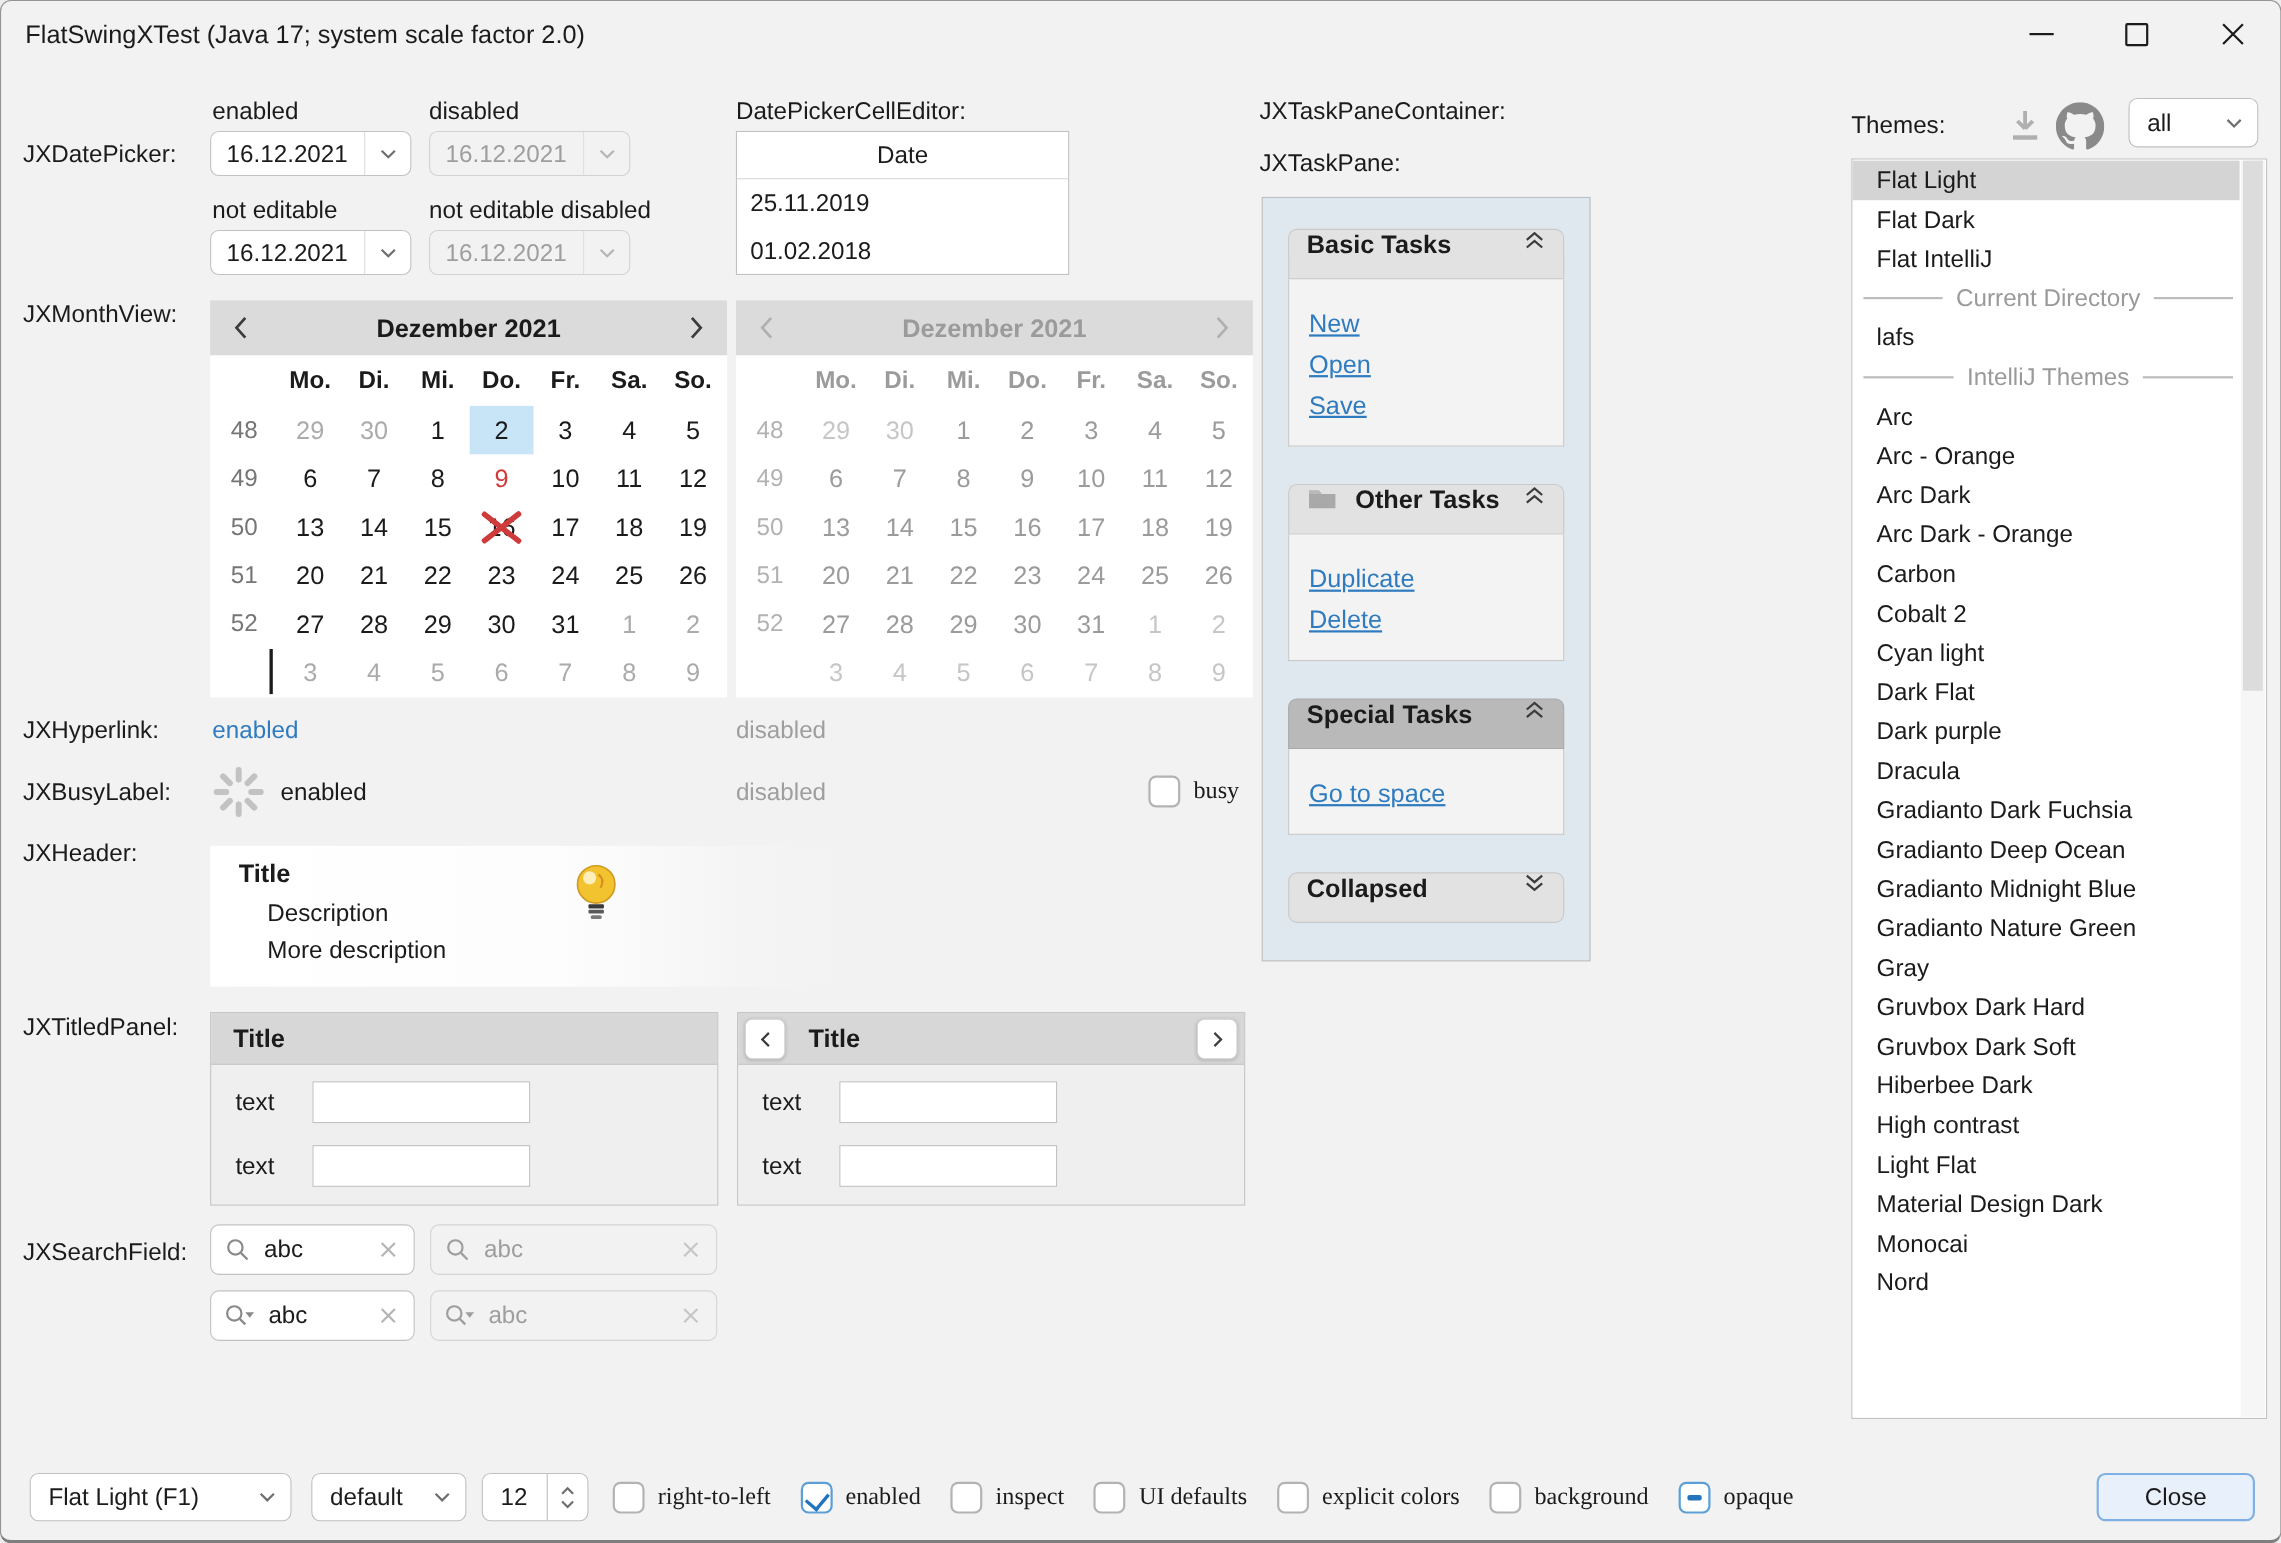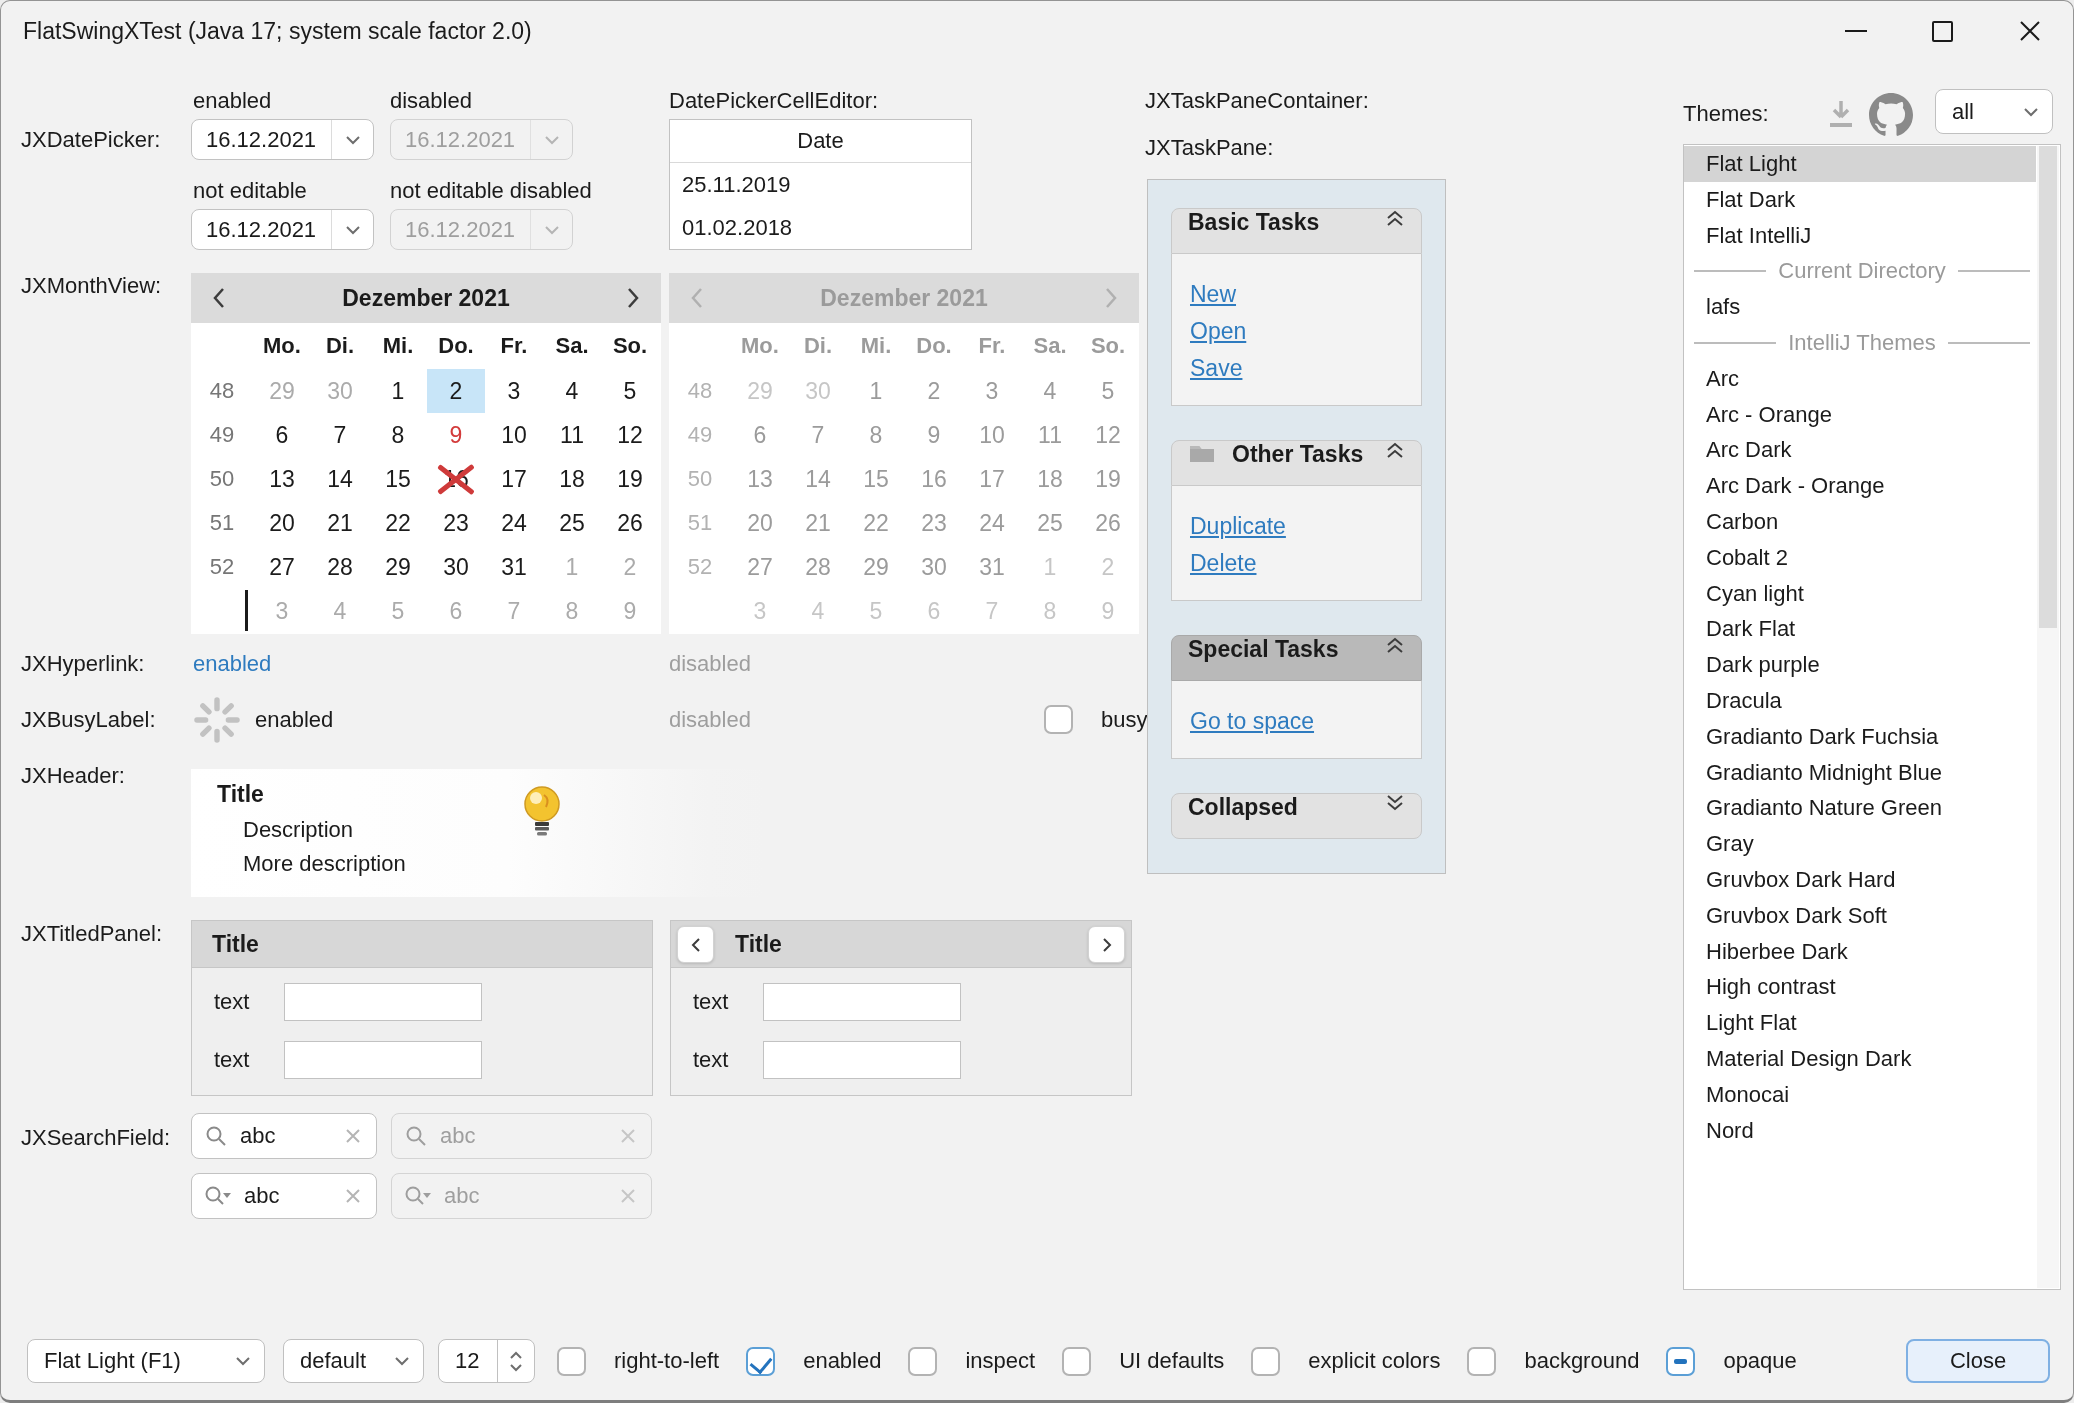--- a/index.html
+++ b/index.html
@@ -91,21 +91,21 @@
   .trow.sel { background:#d4d4d4; }
   .tsep { height:35.8px; display:flex; align-items:center; gap:12px; color:#9a9a9a; padding:0 6px 0 10px; }
   .tsep .line { flex:1; height:2px; background:#bcbcbc; }
   .scrollbar { position:absolute; right:1px; top:1px; bottom:1px; width:22px; background:#f6f6f6; }
   .thumb { position:absolute; left:2px; top:0; width:18px; height:482px; background:#dcdcdc; }
   
   .spinner { position:absolute; left:437px; top:1338px; width:97px; height:44px; background:#fff; border:1.5px solid #c0c0c0; border-radius:8px; display:flex; overflow:hidden; }
   .spin-val { flex:1; display:flex; align-items:center; padding-left:16px; }
   .spin-btns { width:37px; border-left:1.5px solid #c0c0c0; display:flex; flex-direction:column; align-items:center; justify-content:center; gap:3px; }
   .checks { position:absolute; left:556px; top:1338px; height:44px; display:flex; align-items:center; gap:27px; }
-  .check { display:flex; align-items:center; gap:28px; white-space:nowrap; }
+  .check { display:flex; align-items:flex-start; gap:12px; white-space:nowrap;font-family:Liberation Serif, serif; }
   .box { width:29px; height:29px; border:2px solid #b3b3b3; border-radius:7px; background:#fff; position:relative; flex:0 0 auto; }
   .box.checked, .box.indeterminate { border-color:#5b9fd6; }
   .box.indeterminate::after { content:""; position:absolute; left:6px; right:6px; top:50%; margin-top:-2.5px; height:5px; background:#2373bd; border-radius:2px; }
   .box.checked::after { content:""; position:absolute; left:6px; top:4px; width:11px; height:16px; border:solid #2373bd; border-width:0 3.5px 3.5px 0; transform:rotate(40deg); }
   .close-btn { position:absolute; left:1905px; top:1338px; width:144px; height:44px; background:#e7f0fb; border:2px solid #7fb0e3; border-radius:8px; display:flex; align-items:center; justify-content:center; }
 </style>
 </head>
 <body>
 
 <div class="window">
@@ -703,20 +703,21 @@
         <div class="trow">Arc - Orange</div>
         <div class="trow">Arc Dark</div>
         <div class="trow">Arc Dark - Orange</div>
         <div class="trow">Carbon</div>
         <div class="trow">Cobalt 2</div>
         <div class="trow">Cyan light</div>
         <div class="trow">Dark Flat</div>
         <div class="trow">Dark purple</div>
         <div class="trow">Dracula</div>
         <div class="trow">Gradianto Dark Fuchsia</div>
+        <div class="trow">Gradianto Deep Ocean</div>
         <div class="trow">Gradianto Midnight Blue</div>
         <div class="trow">Gradianto Nature Green</div>
         <div class="trow">Gray</div>
         <div class="trow">Gruvbox Dark Hard</div>
         <div class="trow">Gruvbox Dark Soft</div>
         <div class="trow">Hiberbee Dark</div>
         <div class="trow">High contrast</div>
         <div class="trow">Light Flat</div>
         <div class="trow">Material Design Dark</div>
         <div class="trow">Monocai</div>

